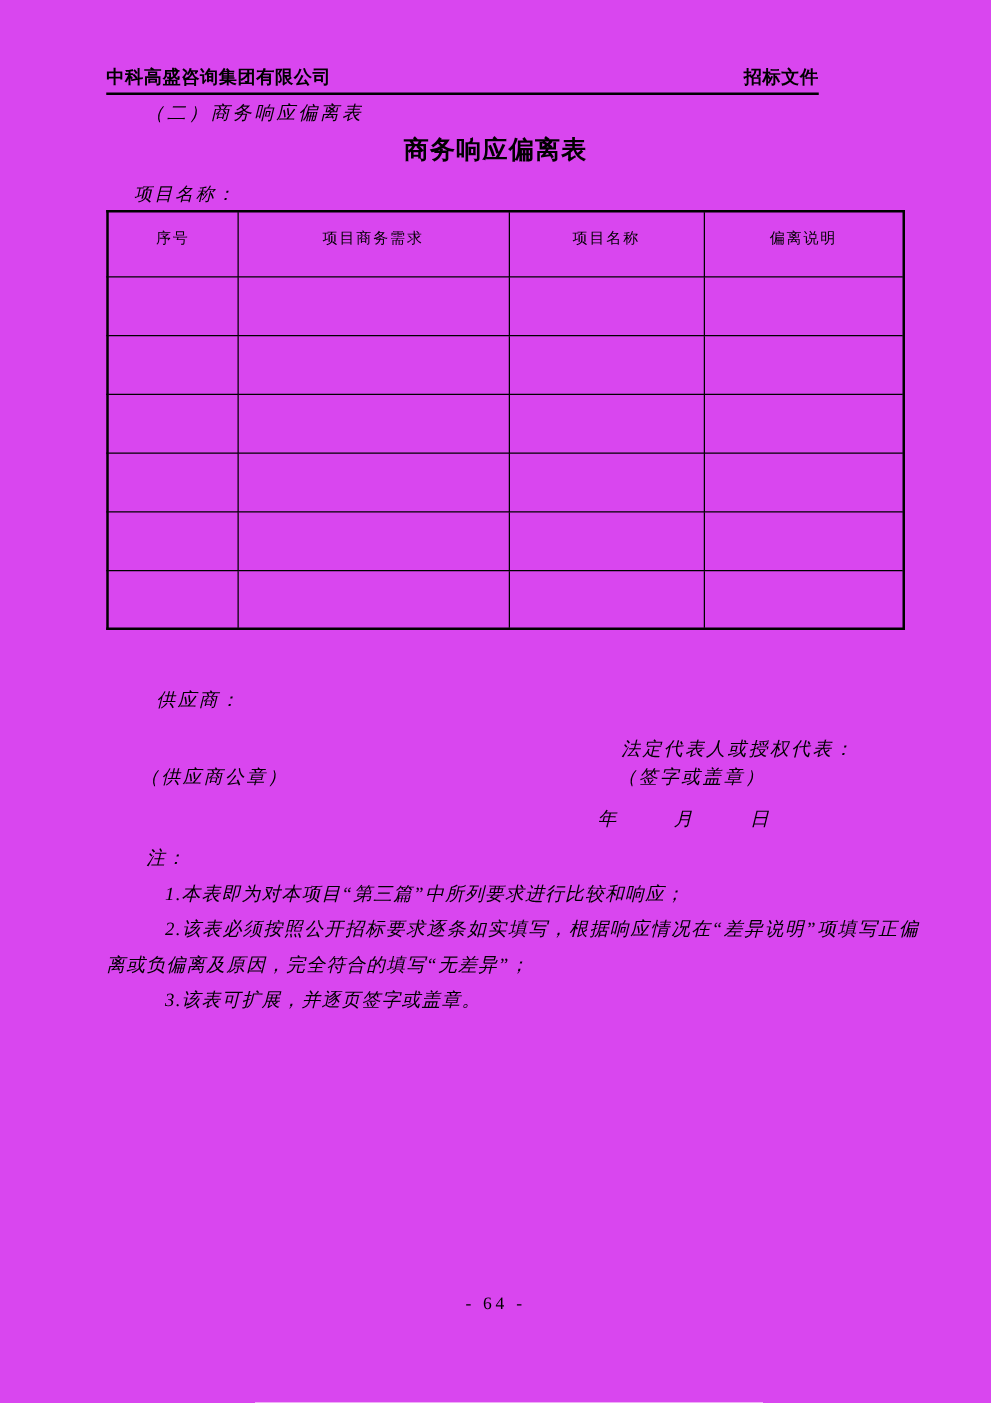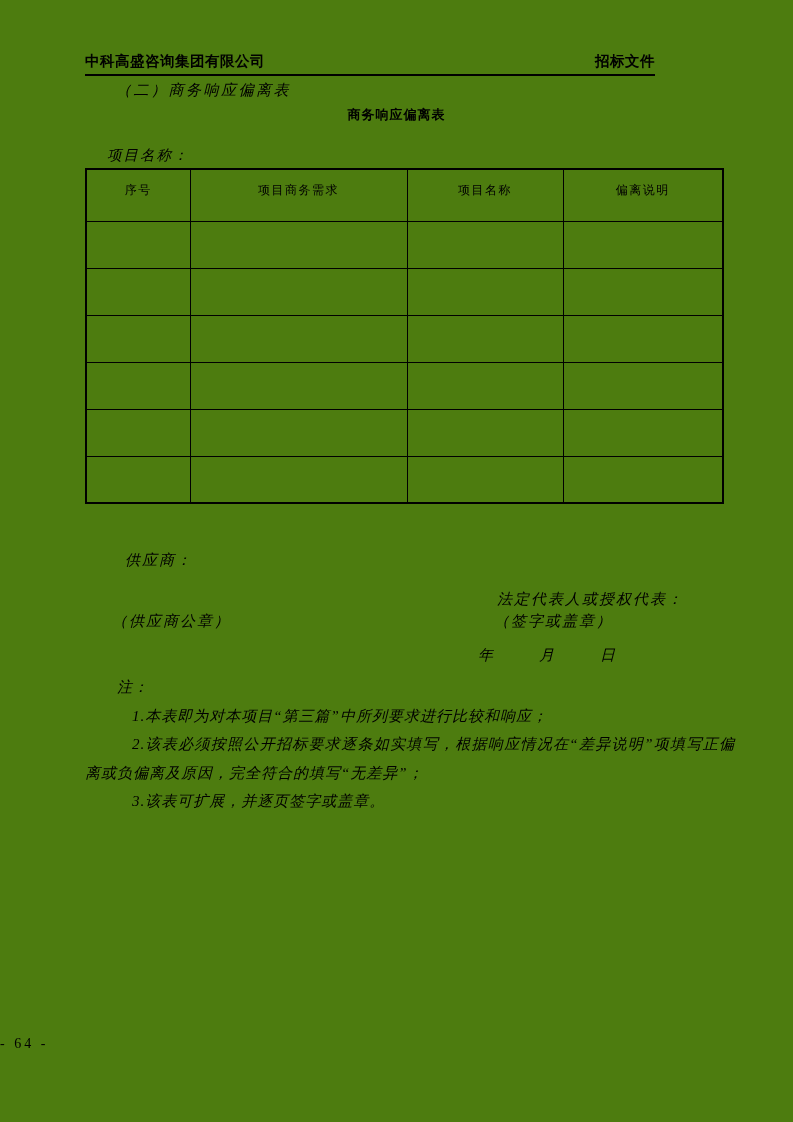--- a/index.html
+++ b/index.html
@@ -1,21 +1,21 @@
 <!DOCTYPE html>
 <html><head>
 <meta charset="utf-8">
 <style>
   * { margin: 0; padding: 0; box-sizing: border-box; }
   html, body { background: #ffffff; }
   .page {
     position: relative;
     width: 793px;
     height: 1122px;
-    background: #4d7c0f;
+    background: #d946ef;
     color: #000000;
     font-family: "Liberation Serif", serif;
     overflow: hidden;
   }
   
   .page-header {
     position: absolute;
     top: 52px; left: 85px;
     width: 570px;
     display: flex;
@@ -35,21 +35,21 @@
     top: 81px; left: 116px;
     font-size: 15px;
     letter-spacing: 2.5px;
   }
   .form-title {
     position: absolute;
     top: 106px; left: 0;
     width: 100%;
     text-align: center;
     font-family: "Liberation Sans", sans-serif;
-    font-size: 13px;
+    font-size: 20px;
     font-weight: bold;
     letter-spacing: 1px;
   }
   .project-label {
     position: absolute;
     top: 146px; left: 107px;
     font-size: 14.5px;
     letter-spacing: 2px;
   }
   .deviation-table {
@@ -94,21 +94,21 @@
     text-align: justify;
     letter-spacing: 1px;
   }
   .note-label { padding-left: 32px; }
   .note-item  { text-indent: 47px; }
 
   .page-footer {
     position: absolute;
     top: 1036px; left: 0;
     width: 100%;
-    text-align: left;
+    text-align: center;
     font-size: 14px;
     letter-spacing: 3px;
   }
 </style>
 </head>
 <body>
 
 <div class="page">
 
   <header class="page-header">

